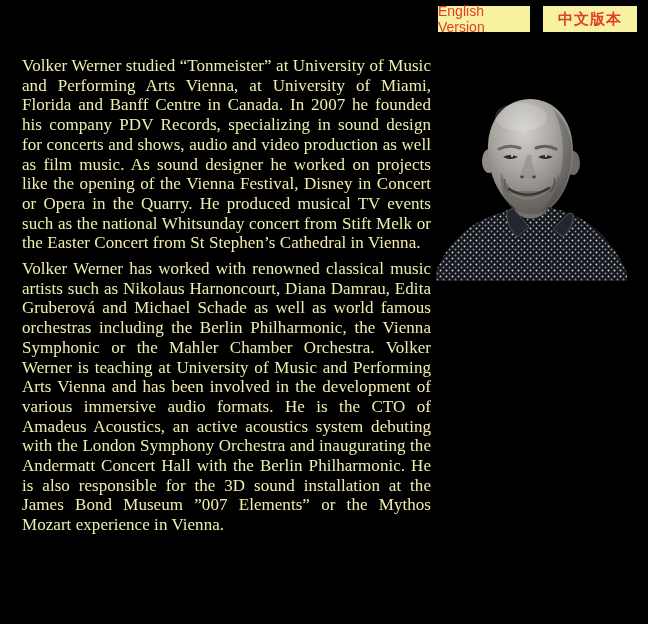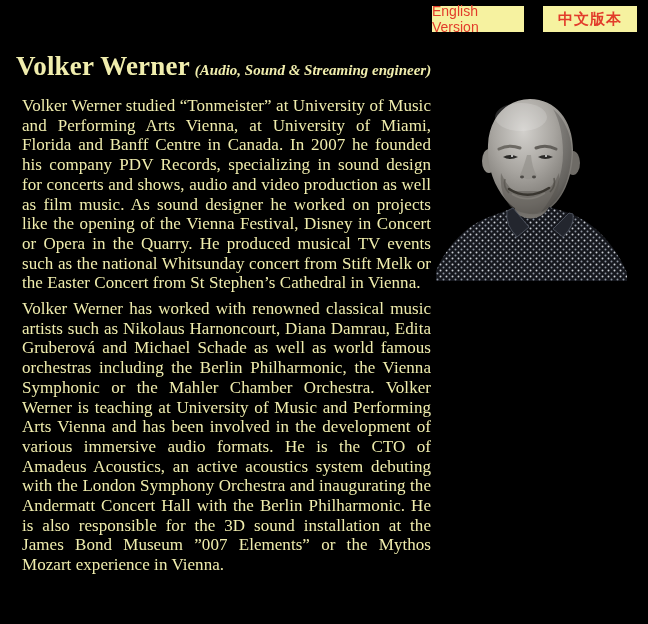--- a/index.html
+++ b/index.html
@@ -18,21 +18,21 @@
     position: absolute;
     inset: 0;
     background: #000000;
   }
   
   .lang-bar {
     position: absolute;
     top: 6px;
     right: 11px;
     display: flex;
-    gap: 19px;
+    gap: 13px;
   }
   .lang-btn {
     height: 26px;
     display: flex;
     align-items: center;
     justify-content: center;
     background: #f6f2a0;
     color: #e23c2b;
     font-family: "Liberation Sans", sans-serif;
     text-decoration: none;
@@ -96,21 +96,20 @@
 <body>
 
 <div class="page">
 
   <div class="lang-bar">
     <a class="lang-btn en">English Version</a>
     <a class="lang-btn zh">中文版本</a>
   </div>
 
   <div class="text-col">
-    <h1 class="headline"><span class="person-name">Volker Werner</span><span class="person-role">(Audio, Sound &amp; Streaming engineer)</span></h1>
     <div class="bio">
       <p>Volker Werner studied “Tonmeister” at University of Music and Performing Arts Vienna, at University of Miami, Florida and Banff Centre in Canada. In 2007 he founded his company PDV Records, specializing in sound design for concerts and shows, audio and video production as well as film music. As sound designer he worked on projects like the opening of the Vienna Festival, Disney in Concert or Opera in the Quarry. He produced musical TV events such as the national Whitsunday concert from Stift Melk or the Easter Concert from St Stephen’s Cathedral in Vienna.</p>
       <p>Volker Werner has worked with renowned classical music artists such as Nikolaus Harnoncourt, Diana Damrau, Edita Gruberová and Michael Schade as well as world famous orchestras including the Berlin Philharmonic, the Vienna Symphonic or the Mahler Chamber Orchestra. Volker Werner is teaching at University of Music and Performing Arts Vienna and has been involved in the development of various immersive audio formats. He is the CTO of Amadeus Acoustics, an active acoustics system debuting with the London Symphony Orchestra and inaugurating the Andermatt Concert Hall with the Berlin Philharmonic. He is also responsible for the 3D sound installation at the James Bond Museum ”007 Elements” or the Mythos Mozart experience in Vienna.</p>
     </div>
   </div>
 
   <div class="photo">
     <svg viewBox="0 0 215 186" width="215" height="186" aria-hidden="true">
       <defs>
         <radialGradient id="skin" cx="42%" cy="28%" r="80%">

